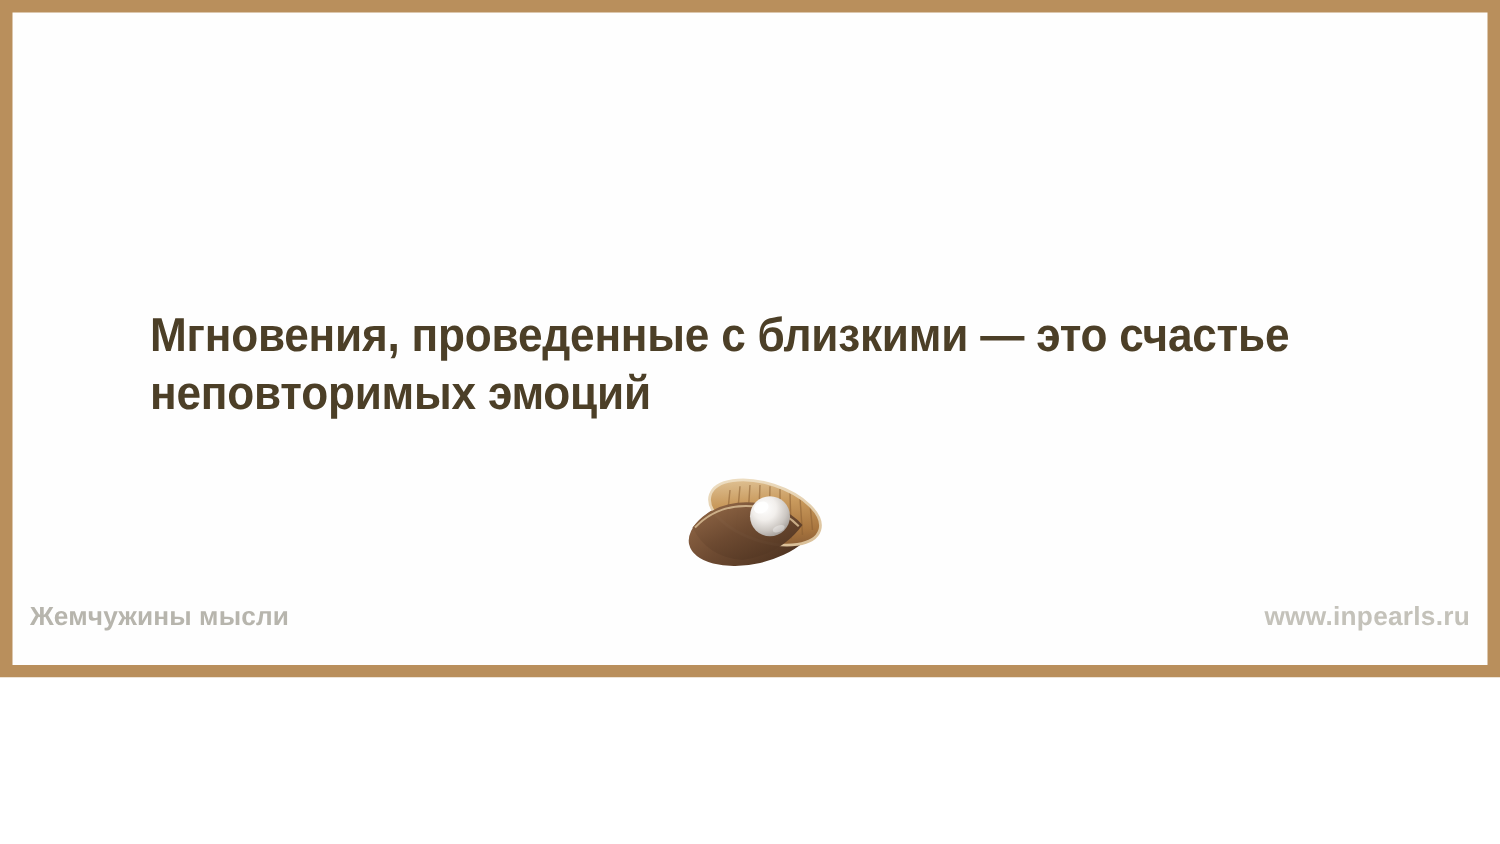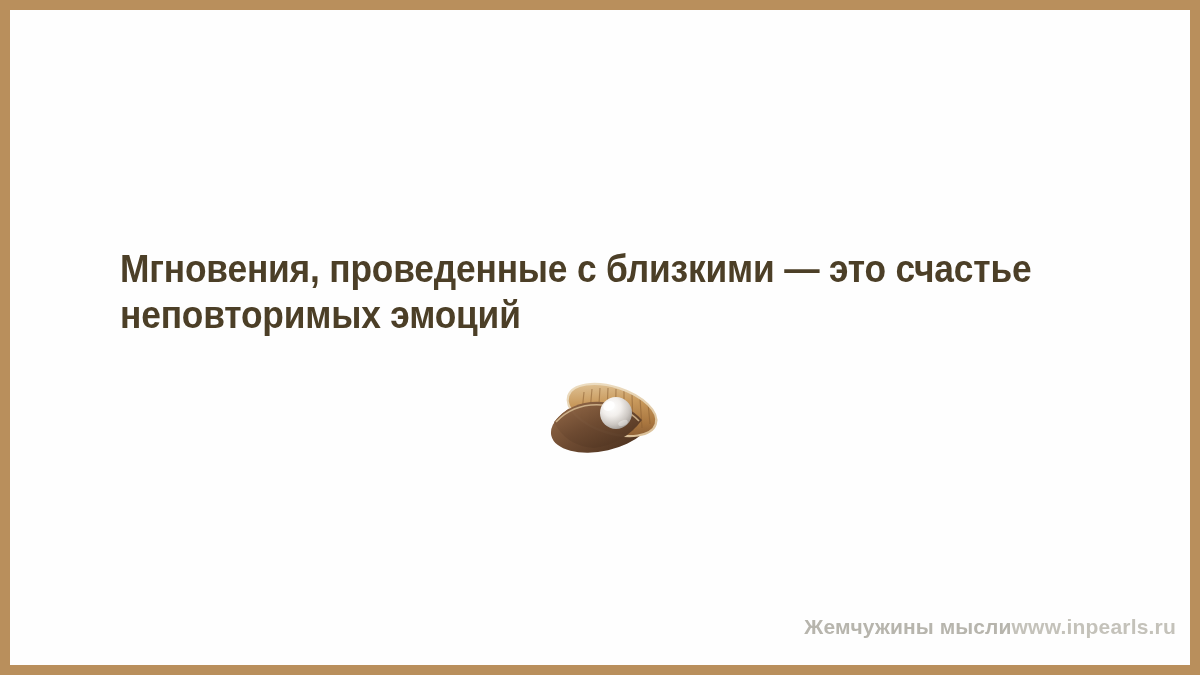--- a/index.html
+++ b/index.html
@@ -8,21 +8,21 @@
     padding: 0;
     background: #ffffff;
   }
   body {
     font-family: "Liberation Sans", sans-serif;
   }
 
   .card {
     position: relative;
     width: 1200px;
-    height: 675px;
+    height: 542px;
     box-sizing: border-box;
     background: #fefefe;
     border: 10px solid #b98f5c;
     overflow: hidden;
   }
 
   
   .quote-block {
     position: absolute;
     left: 110px;
@@ -60,21 +60,21 @@
   .footer {
     position: absolute;
     left: 0;
     right: 0;
     bottom: 24px;
     height: 28px;
     padding: 0 14px 0 14px;
     box-sizing: border-box;
     display: flex;
     align-items: center;
-    justify-content: flex-end;
+    justify-content: space-between;
   }
   .site-name {
     font-size: 21px;
     font-weight: bold;
     color: #b7b5ad;
     letter-spacing: 0.1px;
     white-space: nowrap;
   }
   .site-url {
     font-size: 21px;

